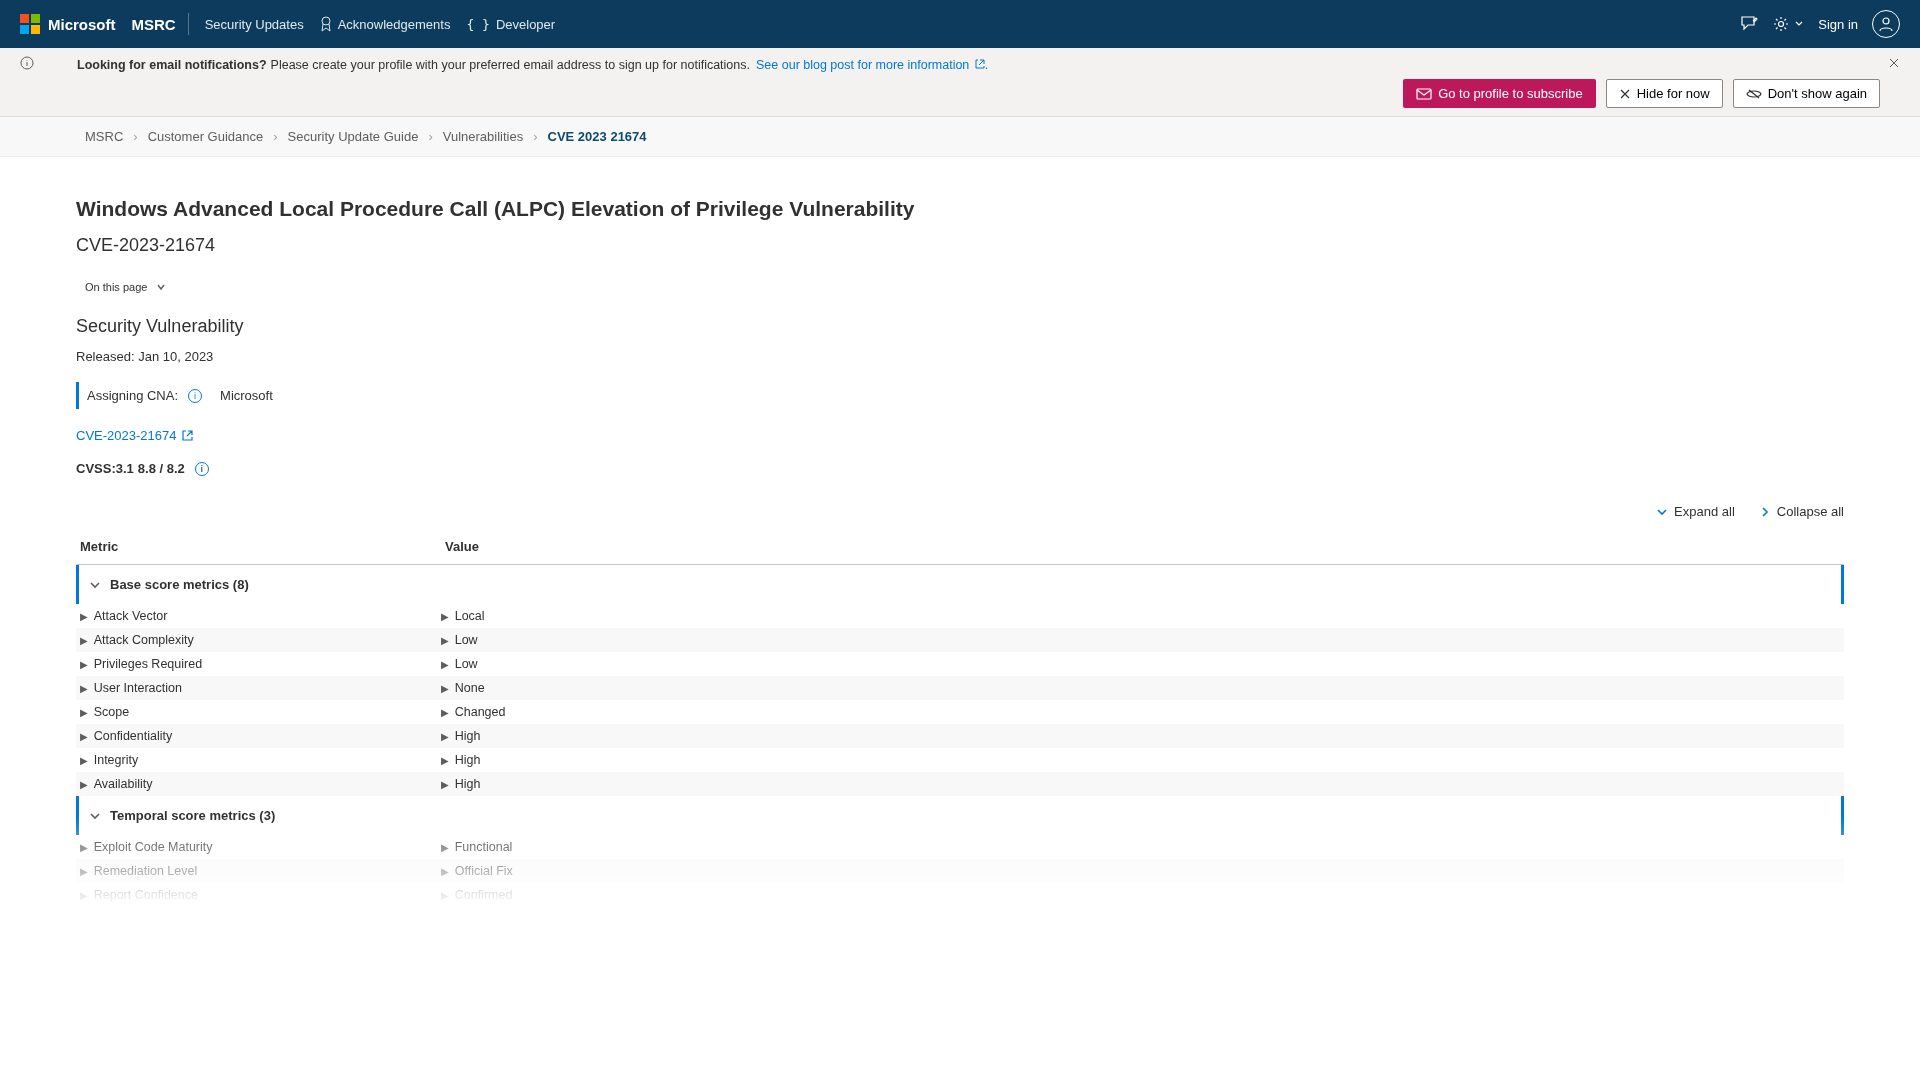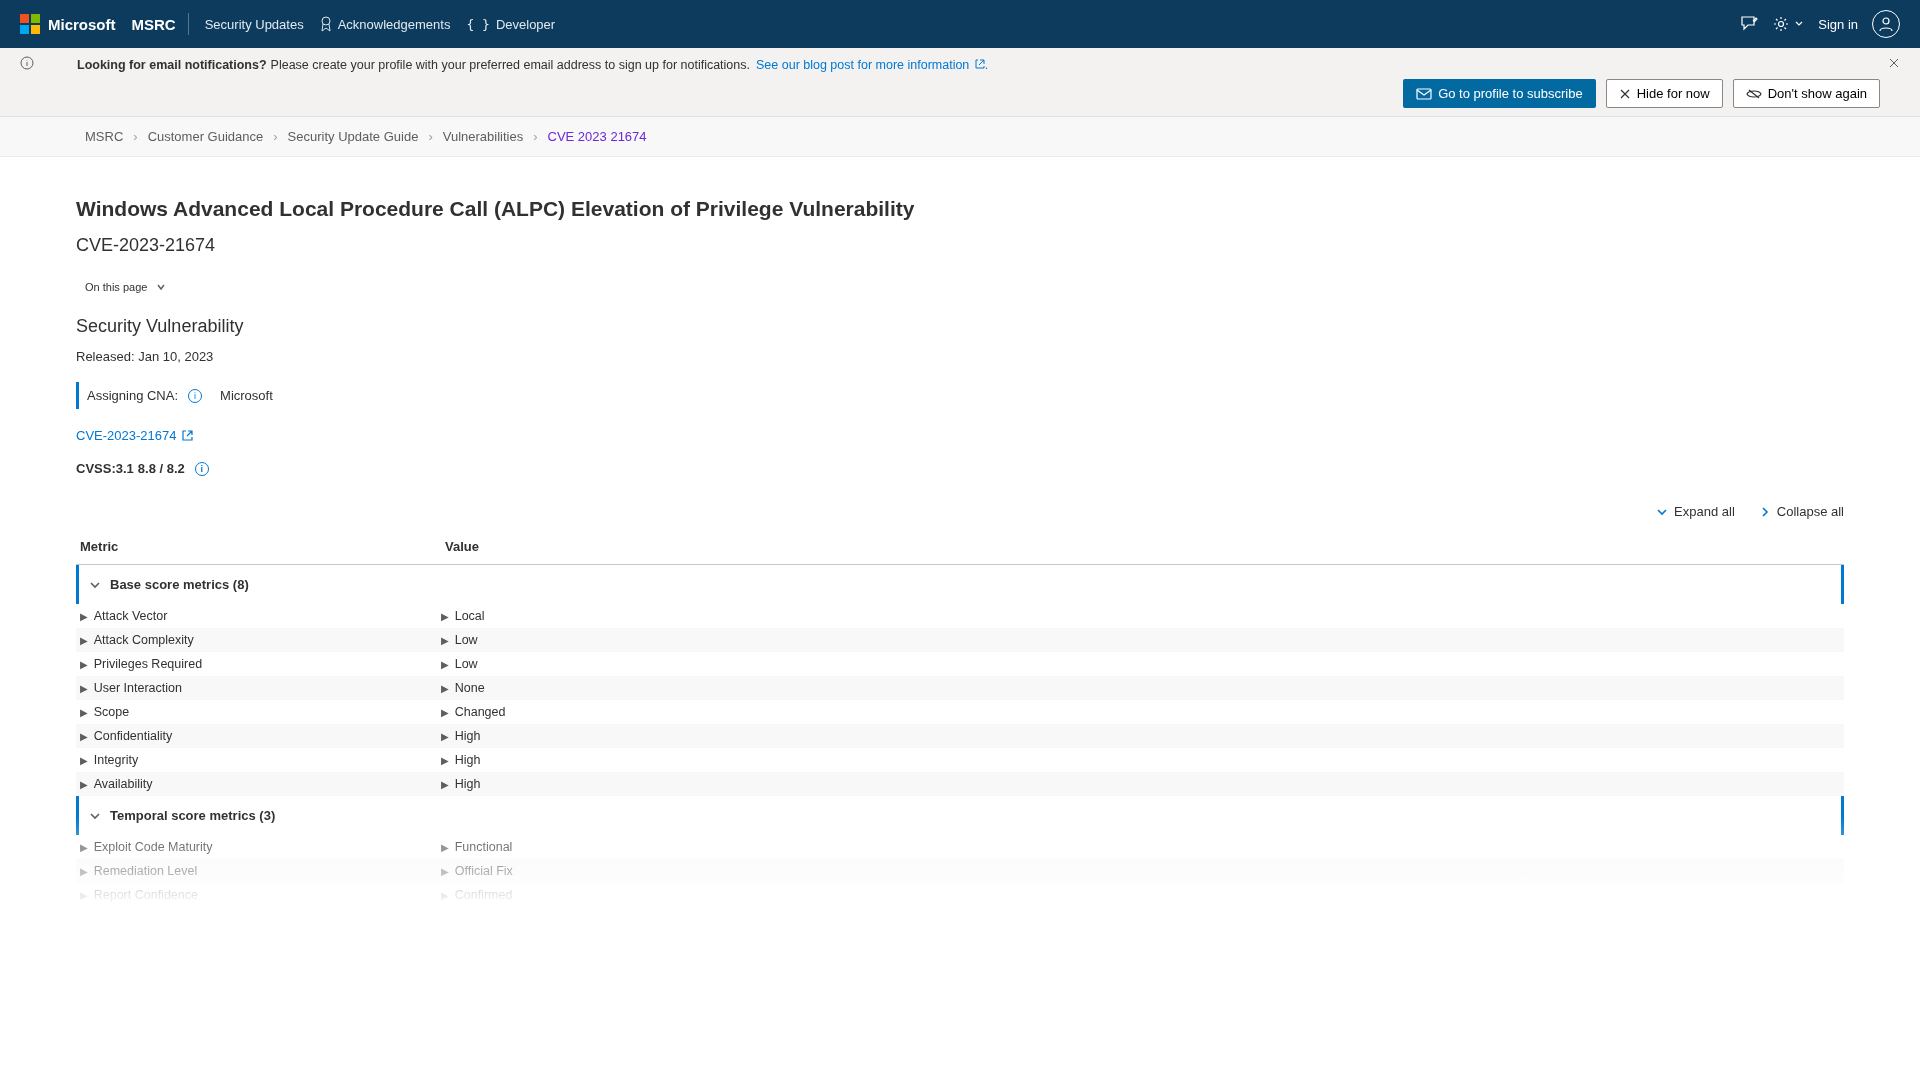--- a/index.html
+++ b/index.html
@@ -18,27 +18,27 @@
 
 
 .info-bar { background: #f3f2f1; border-bottom: 1px solid #e1dfdd; padding: 8px 0; font-size: 12.5px; }
 .info-row { display: flex; align-items: center; padding: 0 20px; }
 .info-row .info-icon { margin-right: 8px; color: #605e5c; }
 .info-row .bold { font-weight: 600; margin-right: 4px; padding-left: 35px; }
 .info-row .link { color: #0078d4; cursor: pointer; margin-left: 6px; }
 .info-close { margin-left: auto; cursor: pointer; color: #605e5c; }
 .info-actions { display: flex; justify-content: flex-end; gap: 10px; padding: 6px 40px 0 20px; }
 .btn { display: flex; align-items: center; gap: 6px; font-size: 13px; padding: 6px 12px; border-radius: 2px; cursor: pointer; border: 1px solid transparent; }
-.btn-primary { background: #0369a1; color: #fff; }
+.btn-primary { background: #be185d; color: #fff; }
 .btn-outline { background: #fff; border: 1px solid #8a8886; color: #000000; }
 
 
 .breadcrumb-bar { background: #f8f8f8; border-bottom: 1px solid #edebe9; padding: 12px 0 12px 85px; font-size: 13px; display: flex; align-items: center; gap: 10px; color: #605e5c; }
 .breadcrumb-bar .crumb { cursor: pointer; }
-.breadcrumb-bar .crumb.current { font-weight: 400; color: #6d28d9; cursor: default; }
+.breadcrumb-bar .crumb.current { font-weight: 700; color: #0c4a6e; cursor: default; }
 .chev { color: #a19f9d; }
 
 
 .content { background: #fff; margin: 20px 58px; padding: 20px 18px; }
 h1.title { font-weight: 600; font-size: 21px; margin-bottom: 14px; }
 .cve-id { font-size: 18px; margin-bottom: 20px; font-weight: 400; }
 .on-page { display: inline-flex; align-items: center; gap: 8px; font-size: 11px; border: 1px solid transparent; padding: 4px 8px; cursor: pointer; margin-bottom: 18px; color: #323130; }
 h2.section { font-size: 18px; font-weight: 400; margin-bottom: 12px; }
 .released { font-size: 13px; margin-bottom: 18px; }
 .assigning { border-left: 3px solid #0078d4; padding: 6px 0 6px 8px; display: flex; align-items: center; gap: 10px; font-size: 13px; margin-bottom: 18px; }

